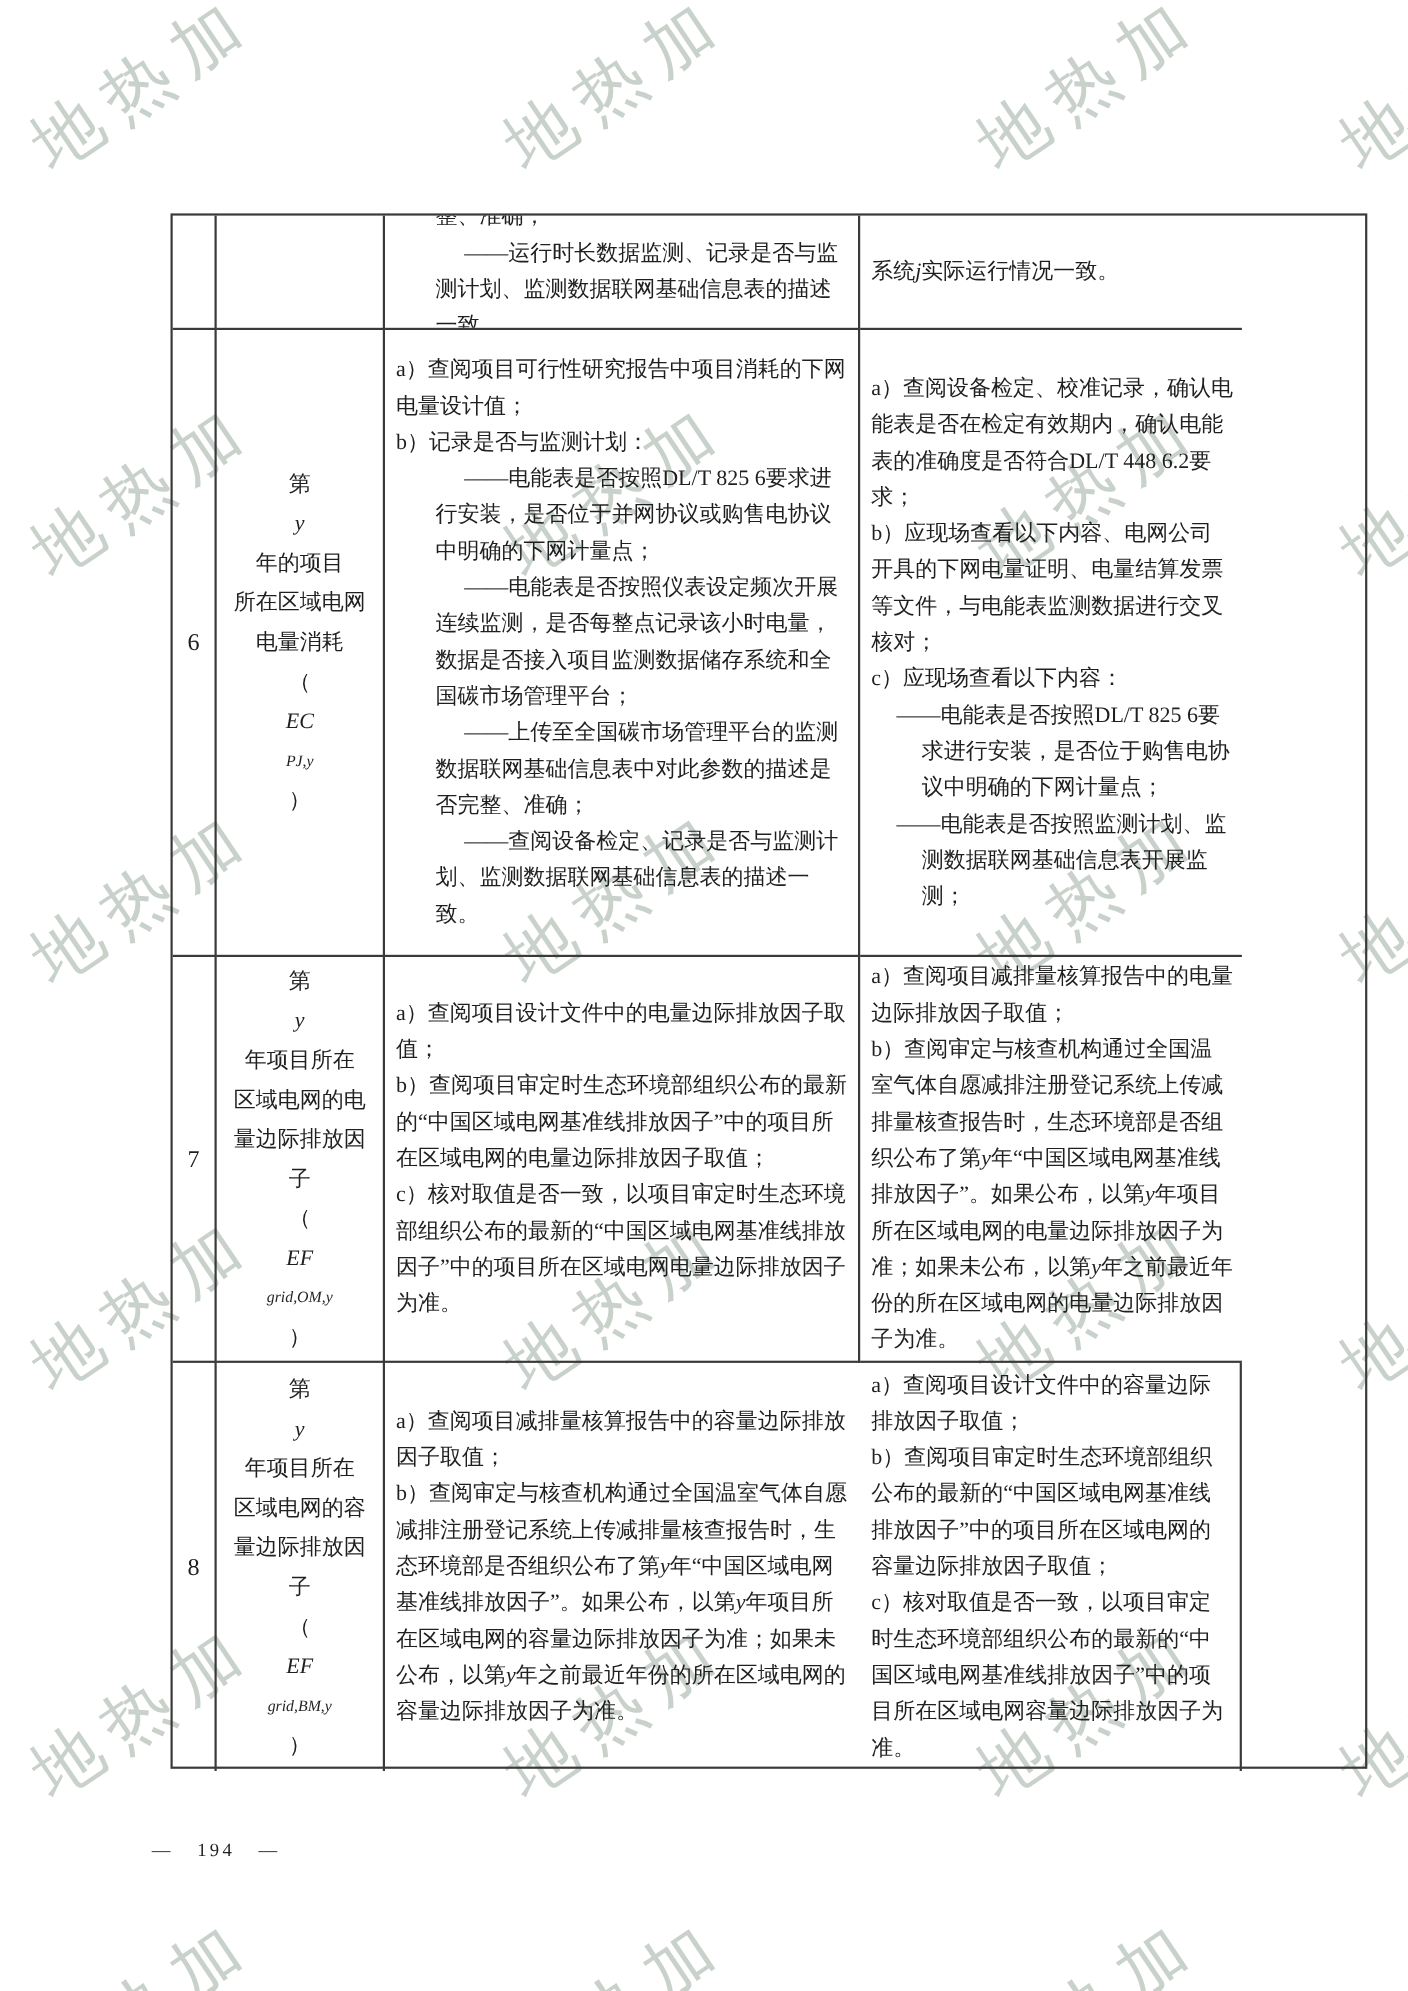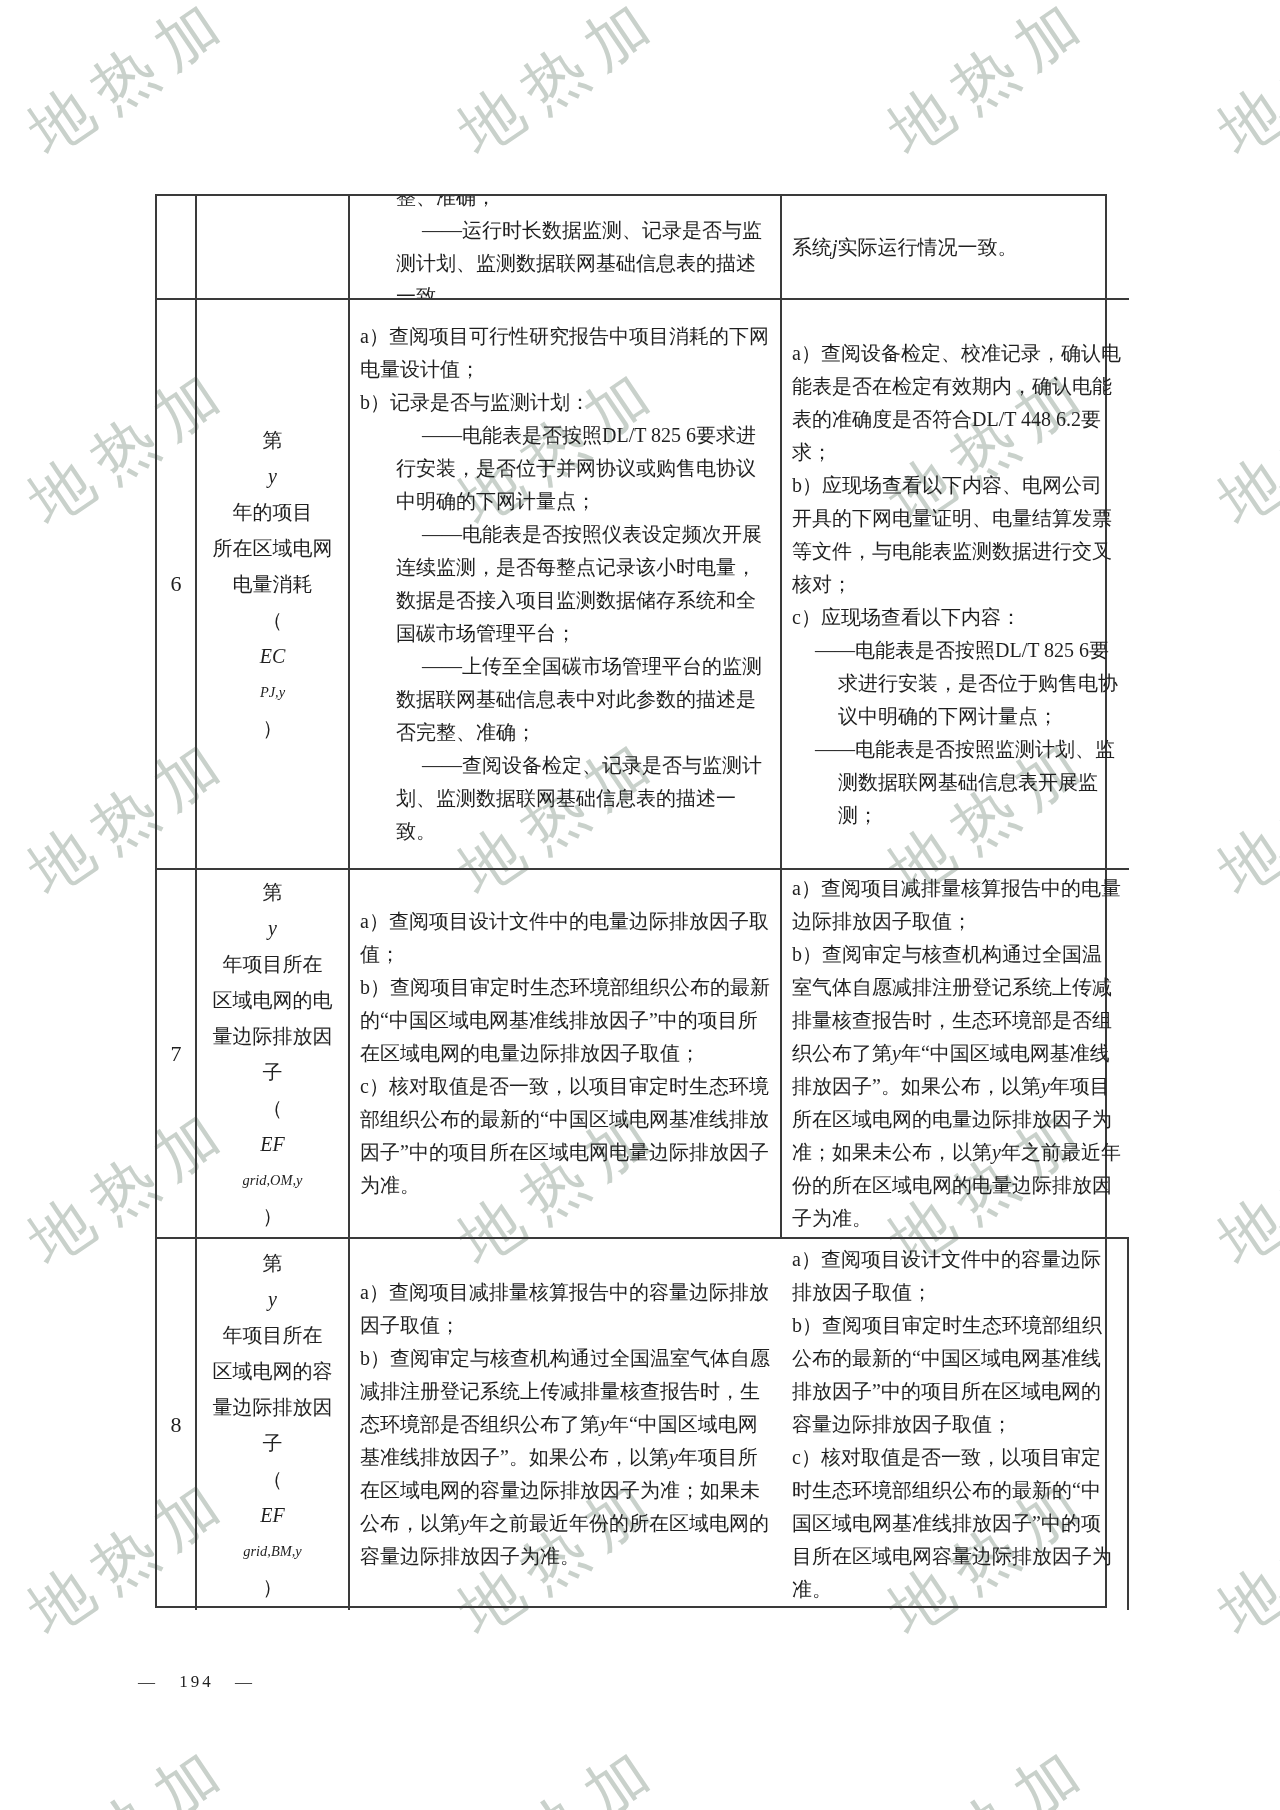--- a/index.html
+++ b/index.html
@@ -11,21 +11,21 @@
   
   .wm{
     position:absolute;width:250px;height:150px;
     display:flex;align-items:center;justify-content:center;
     font-size:62px;letter-spacing:14px;white-space:nowrap;
     color:#c9d1cb;transform:rotate(-34deg);
     z-index:0;user-select:none;
   }
   
   .doc-table{
-    position:absolute;left:155px;top:194px;width:952px;height:1414px;
+    position:absolute;left:155px;top:194px;width:1088px;height:1414px;
     display:grid;
     grid-template-columns:40px 153px 432px 347px;
     grid-template-rows:104px 570px 369px 371px;
     border:2px solid #3a3a3a;box-sizing:border-box;
     z-index:1;background:transparent;
   }
   .cell{
     box-sizing:border-box;
     border-right:2px solid #3a3a3a;
     border-bottom:2px solid #3a3a3a;

